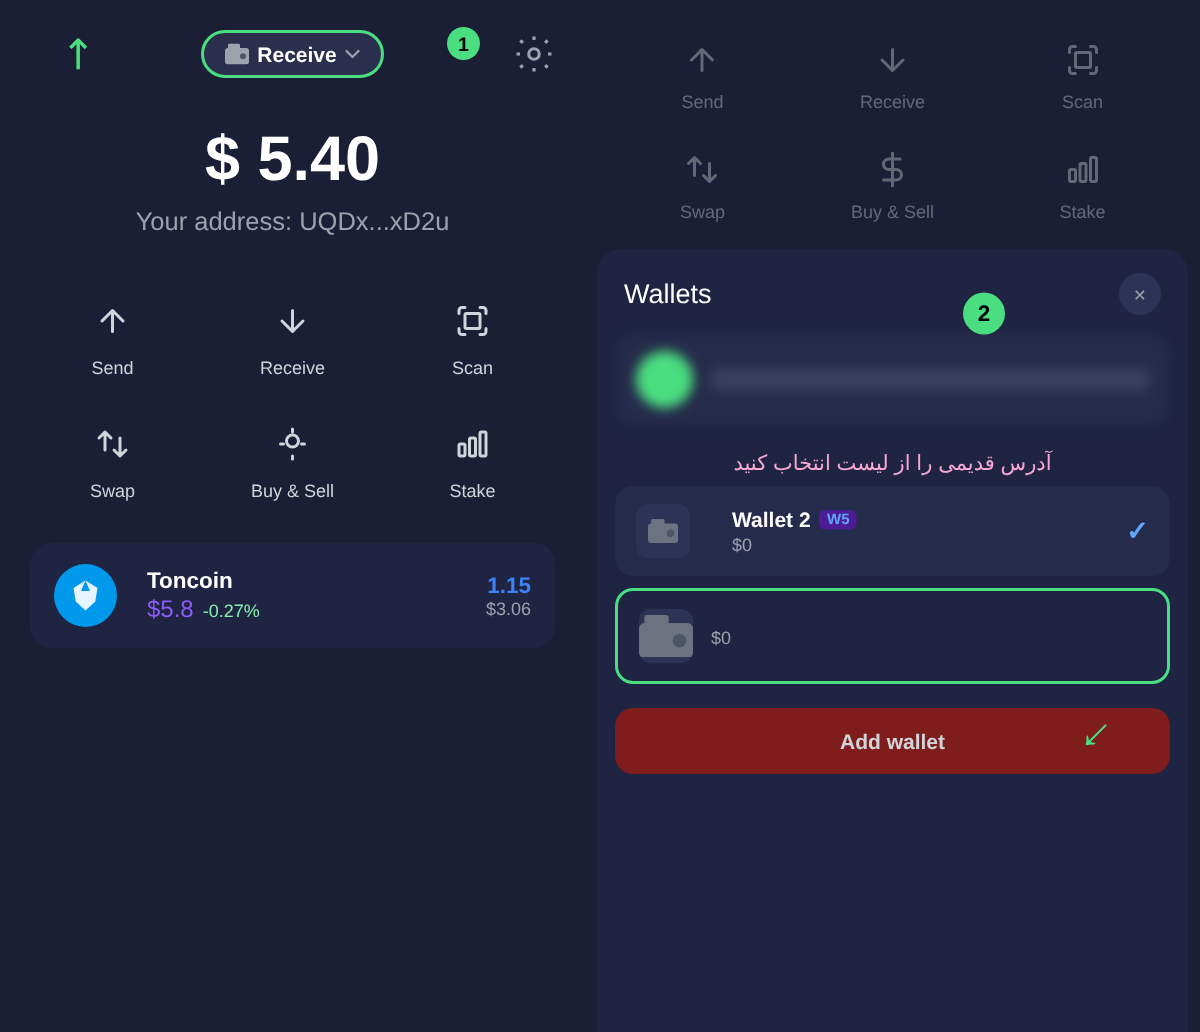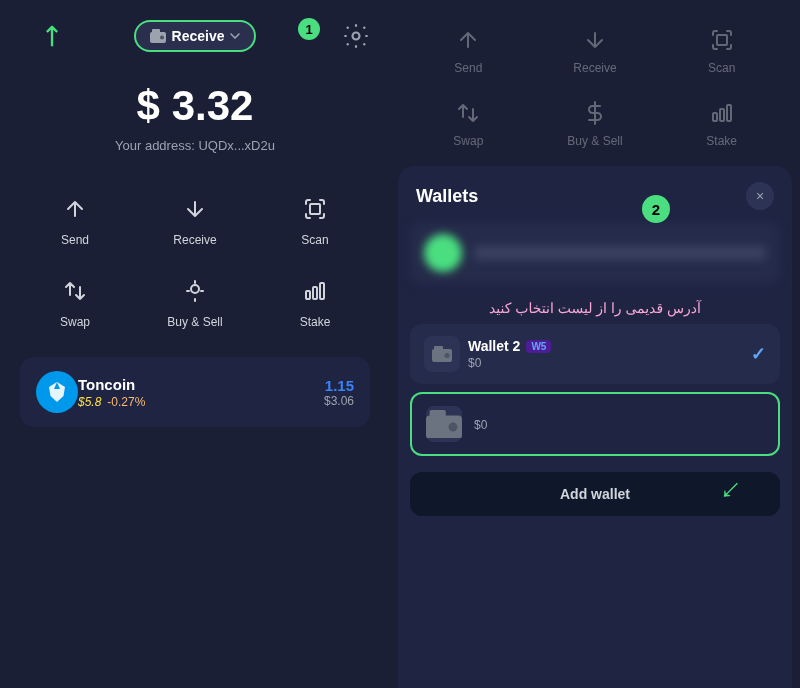--- a/index.html
+++ b/index.html
@@ -95,21 +95,21 @@
       color: #fff;
       font-size: 42px;
       font-weight: 700;
       position: relative;
       z-index: 1;
       margin-bottom: 8px;
     }
 
     .address-text {
       color: #9ca3af;
-      font-size: 13px;
+      font-size: 17px;
       position: relative;
       z-index: 1;
       margin-bottom: 30px;
     }
 
     .action-grid {
       display: grid;
       grid-template-columns: repeat(3, 1fr);
       gap: 10px;
       width: 100%;
@@ -145,21 +145,21 @@
       stroke-width: 2;
     }
 
     .token-card {
       width: 100%;
       background: #1e2442;
       border-radius: 14px;
       padding: 14px 16px;
       display: flex;
       align-items: center;
-      gap: 0;
+      gap: 20px;
       position: relative;
       z-index: 1;
     }
 
     .token-logo {
       width: 42px;
       height: 42px;
       background: #0098ea;
       border-radius: 50%;
       display: flex;
@@ -184,27 +184,26 @@
     }
 
     .token-price-row {
       display: flex;
       align-items: center;
       gap: 6px;
       margin-top: 2px;
     }
 
     .token-usd {
-      color: #fde047;
-      font-size: 12px;
-      font-style: italic;
+      color: #8b5cf6;
+      font-size: 16px;
     }
 
     .token-change-neg {
-      color: #fdba74;
+      color: #86efac;
       font-size: 12px;
     }
 
     .token-amount {
       text-align: right;
     }
 
     .token-qty {
       color: #3b82f6;
       font-size: 15px;
@@ -276,21 +275,21 @@
     .modal-header {
       display: flex;
       justify-content: space-between;
       align-items: center;
       padding: 16px 18px 12px 18px;
     }
 
     .modal-title {
       color: #fff;
       font-size: 18px;
-      font-weight: 700;
+      font-weight: 400;
     }
 
     .close-btn {
       width: 28px;
       height: 28px;
       background: #2d3355;
       border-radius: 50%;
       display: flex;
       align-items: center;
       justify-content: center;
@@ -350,21 +349,21 @@
       direction: rtl;
     }
 
     .wallet-item {
       margin: 4px 12px;
       background: #252b4a;
       border-radius: 12px;
       padding: 12px 14px;
       display: flex;
       align-items: center;
-      gap: 8px;
+      gap: 28px;
       position: relative;
       cursor: pointer;
       justify-content: flex-end;
     }
 
     .wallet-item .w-icon {
       width: 36px;
       height: 36px;
       background: #2d3355;
       border-radius: 8px;
@@ -441,21 +440,21 @@
       top: 470px;
       color: #4ade80;
       font-size: 32px;
       font-weight: 300;
       z-index: 10;
       transform: rotate(45deg);
     }
 
     .add-wallet-btn {
       margin: 8px 12px 12px 12px;
-      background: #0f172a;
+      background: #7f1d1d;
       border-radius: 12px;
       padding: 14px;
       text-align: center;
       color: #d1d5db;
       font-size: 14px;
       font-weight: 600;
       cursor: pointer;
     }
   </style>
 </head>
@@ -486,21 +485,21 @@
     </div>
 
     <div class="settings-icon">
       <svg viewBox="0 0 24 24" fill="none" stroke="currentColor" stroke-width="1.8">
         <circle cx="12" cy="12" r="3"></circle>
         <path d="M12 2v2M12 20v2M4.22 4.22l1.42 1.42M18.36 18.36l1.42 1.42M2 12h2M20 12h2M4.22 19.78l1.42-1.42M18.36 5.64l1.42-1.42"></path>
       </svg>
     </div>
   </div>
 
-  <div class="balance-amount">$ 3.32</div>
+  <div class="balance-amount">$ 5.40</div>
   <div class="address-text">Your address: UQDx...xD2u</div>
 
   <div class="action-grid">
 
     <div class="action-btn">
       <div class="action-icon">
         <svg viewBox="0 0 24 24">
             <path d="M12 19V5M5 12l7-7 7 7" stroke-linecap="round" stroke-linejoin="round"></path>
           </svg>
       </div>

